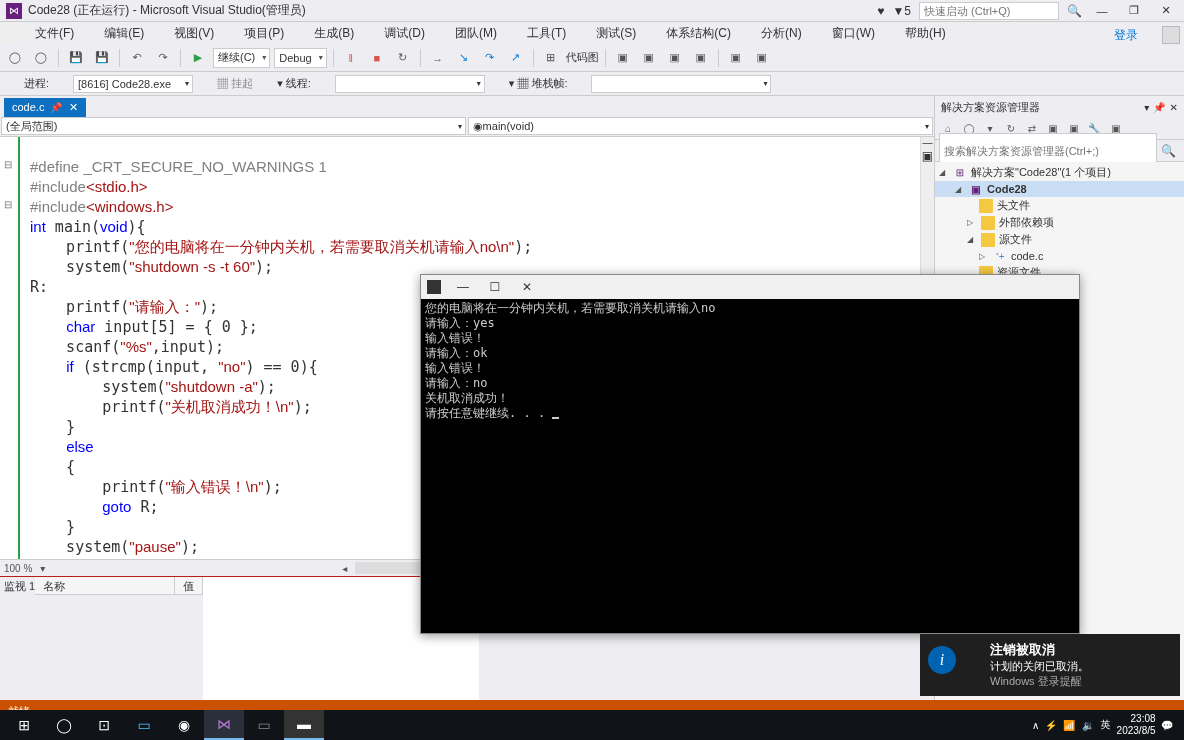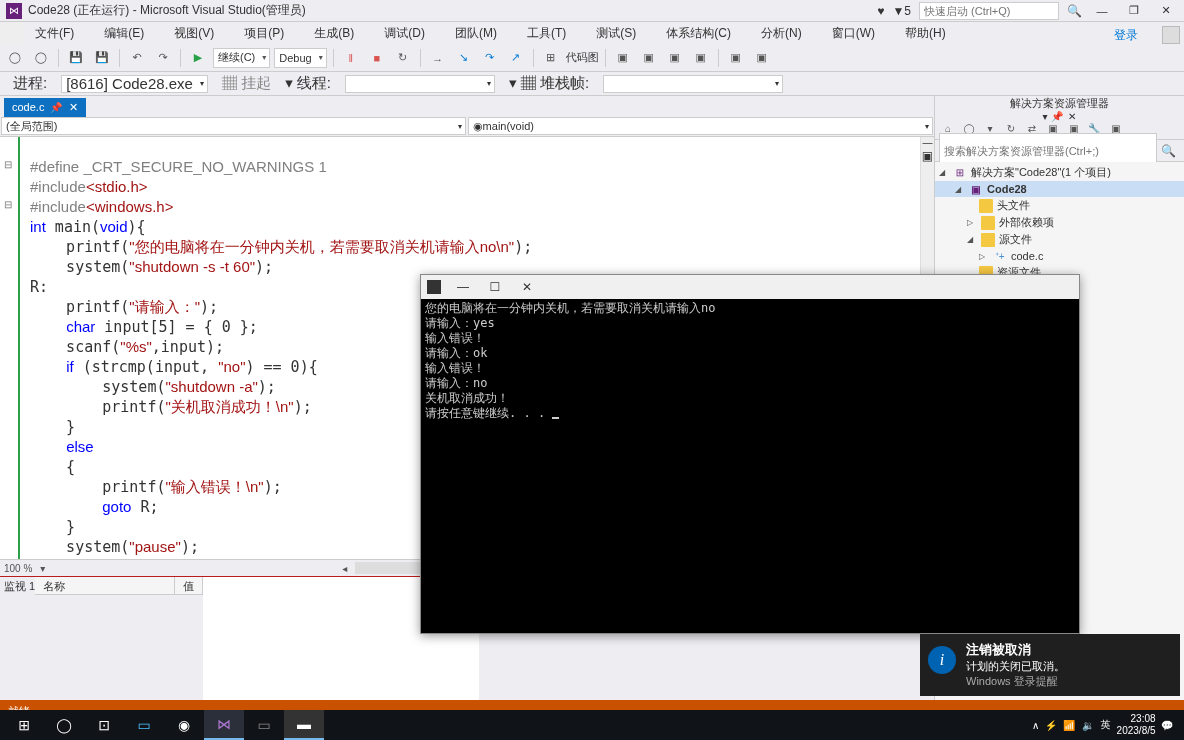--- a/index.html
+++ b/index.html
@@ -16,21 +16,21 @@
 .menubar .spacer { flex: 1; }
 .menubar .login { color: #0078d7; cursor: pointer; padding-right: 6px; }
 .menubar .avatar { width: 18px; height: 18px; background: #ddd; border: 1px solid #bbb; }
 
 .toolbar { height: 28px; background: #eeeef2; display: flex; align-items: center; padding: 0 4px; gap: 4px; border-bottom: 1px solid #ccc; }
 .toolbar .tb-btn { width: 22px; height: 22px; display: flex; align-items: center; justify-content: center; cursor: pointer; font-size: 11px; color: #555; }
 .toolbar .tb-sep { width: 1px; height: 18px; background: #ccc; margin: 0 2px; }
 .toolbar .tb-drop { height: 20px; background: #fff; border: 1px solid #ccc; padding: 0 14px 0 4px; font-size: 11px; display: flex; align-items: center; position: relative; cursor: pointer; }
 .toolbar .tb-drop::after { content: "▾"; position: absolute; right: 3px; font-size: 8px; color: #555; }
 
-.process-bar { height: 24px; background: #eeeef2; display: flex; align-items: center; padding: 0 13px; gap: 14px; border-bottom: 1px solid #ccc; font-size: 15px; }
+.process-bar { height: 24px; background: #eeeef2; display: flex; align-items: center; padding: 0 24px; gap: 24px; border-bottom: 1px solid #ccc; font-size: 11px; }
 .process-bar .proc-drop { height: 18px; background: #fff; border: 1px solid #ccc; padding: 0 14px 0 4px; min-width: 120px; position: relative; display: flex; align-items: center; }
 .process-bar .proc-drop::after { content: "▾"; position: absolute; right: 3px; font-size: 8px; }
 
 .main-area { display: flex; height: 604px; }
 .editor-panel { flex: 1; display: flex; flex-direction: column; background: #fff; }
 .editor-tabs { height: 22px; background: #eeeef2; display: flex; align-items: flex-end; padding-left: 4px; }
 .editor-tab { background: #0e70c0; color: #fff; padding: 3px 8px; font-size: 11px; display: flex; align-items: center; gap: 6px; cursor: pointer; }
 .editor-tab .tab-pin { font-size: 10px; }
 .editor-nav { height: 20px; background: #eeeef2; display: flex; align-items: center; border-bottom: 1px solid #ccc; }
 .editor-nav .nav-drop { flex: 1; height: 18px; background: #fff; border: 1px solid #ccc; margin: 1px; padding: 0 4px; font-size: 11px; display: flex; align-items: center; position: relative; }
@@ -54,21 +54,21 @@
 .watch-tabs-top { height: 18px; display: flex; align-items: center; padding-left: 4px; font-size: 11px; }
 .watch-header { height: 18px; background: #f5f5f5; display: flex; border-bottom: 1px solid #ccc; }
 .watch-header .wh-col { padding: 2px 8px; border-right: 1px solid #ccc; font-size: 11px; }
 .watch-body { flex: 1; background: #fff; }
 .watch-tabs-bottom { height: 20px; background: #eeeef2; display: flex; align-items: center; padding: 0 4px; font-size: 11px; }
 .watch-tabs-bottom .wtb-tab { padding: 2px 6px; cursor: pointer; }
 .watch-tabs-bottom .wtb-active { color: #0e70c0; border-bottom: 2px solid #0e70c0; }
 .watch-tabs-bottom .spacer { flex: 1; }
 
 .solution-panel { width: 250px; background: #eeeef2; border-left: 1px solid #ccc; display: flex; flex-direction: column; }
-.sol-title { height: 22px; background: #eeeef2; display: flex; align-items: center; padding: 0 6px; font-size: 11px; justify-content: space-between; flex-direction: column; }
+.sol-title { height: 22px; background: #eeeef2; display: flex; align-items: center; padding: 0 6px; font-size: 11px; justify-content: space-between; }
 .sol-title .st-btns { display: flex; gap: 4px; font-size: 10px; }
 .sol-toolbar { height: 22px; display: flex; align-items: center; gap: 3px; padding: 0 4px; border-bottom: 1px solid #ccc; }
 .sol-toolbar .stb-btn { width: 18px; height: 18px; display: flex; align-items: center; justify-content: center; font-size: 10px; cursor: pointer; color: #555; }
 .sol-search { height: 22px; display: flex; align-items: center; padding: 2px 4px; border-bottom: 1px solid #ccc; }
 .sol-search input { flex: 1; height: 18px; border: 1px solid #ccc; padding: 17px 4px; font-size: 11px; }
 .sol-tree { flex: 1; background: #f5f5f5; padding: 2px 0; font-size: 11px; }
 .tree-item { display: flex; align-items: center; gap: 4px; padding: 1px 4px; cursor: pointer; }
 .tree-item.selected { background: #c9def5; }
 .tree-indent { display: inline-block; }
 .tree-icon { width: 14px; height: 14px; display: inline-flex; align-items: center; justify-content: center; font-size: 10px; }
@@ -86,21 +86,21 @@
 .console-title .ct-icon { width: 14px; height: 14px; margin-right: 6px; background: #333; }
 .console-title .ct-text { flex: 1; }
 .console-title .ct-btn { width: 32px; text-align: center; cursor: pointer; font-size: 12px; }
 .console-title .ct-btn.close { color: #333; }
 .console-body { padding: 2px 4px; font-family: "NSimSun", Consolas, monospace; font-size: 12px; line-height: 15px; color: #ccc; white-space: pre; }
 .console-cursor { display: inline-block; width: 7px; height: 2px; background: #ccc; vertical-align: bottom; margin-bottom: 2px; }
 
 
 .toast { position: absolute; right: 4px; bottom: 44px; width: 260px; height: 62px; background: #1f1f1f; color: #fff; z-index: 60; display: flex; padding: 8px; gap: 10px; }
 .toast .toast-icon { width: 28px; height: 28px; border-radius: 50%; background: #0063b1; color: #fff; display: flex; align-items: center; justify-content: center; font-size: 16px; font-style: italic; font-family: serif; margin-top: 4px; }
-.toast .toast-body { flex: 1; font-size: 11px; line-height: 15px; }
+.toast .toast-body { flex: 1; font-size: 11px; line-height: 15px; margin-left: 24px; }
 .toast .toast-title { font-size: 13px; font-weight: bold; margin-bottom: 2px; }
 
 
 .taskbar { height: 30px; background: #101318; display: flex; align-items: center; padding: 0 4px; position: absolute; bottom: 0; left: 0; right: 0; z-index: 100; }
 .taskbar .tb-item { width: 40px; height: 30px; display: flex; align-items: center; justify-content: center; cursor: pointer; color: #fff; font-size: 14px; }
 .taskbar .tb-item.active { background: #2a2f3a; border-bottom: 2px solid #76b9ed; }
 .taskbar .spacer { flex: 1; }
 .taskbar .tray { display: flex; align-items: center; gap: 6px; color: #fff; font-size: 10px; padding-right: 6px; }
 .taskbar .clock { text-align: right; line-height: 12px; font-size: 10px; }
 </style>

